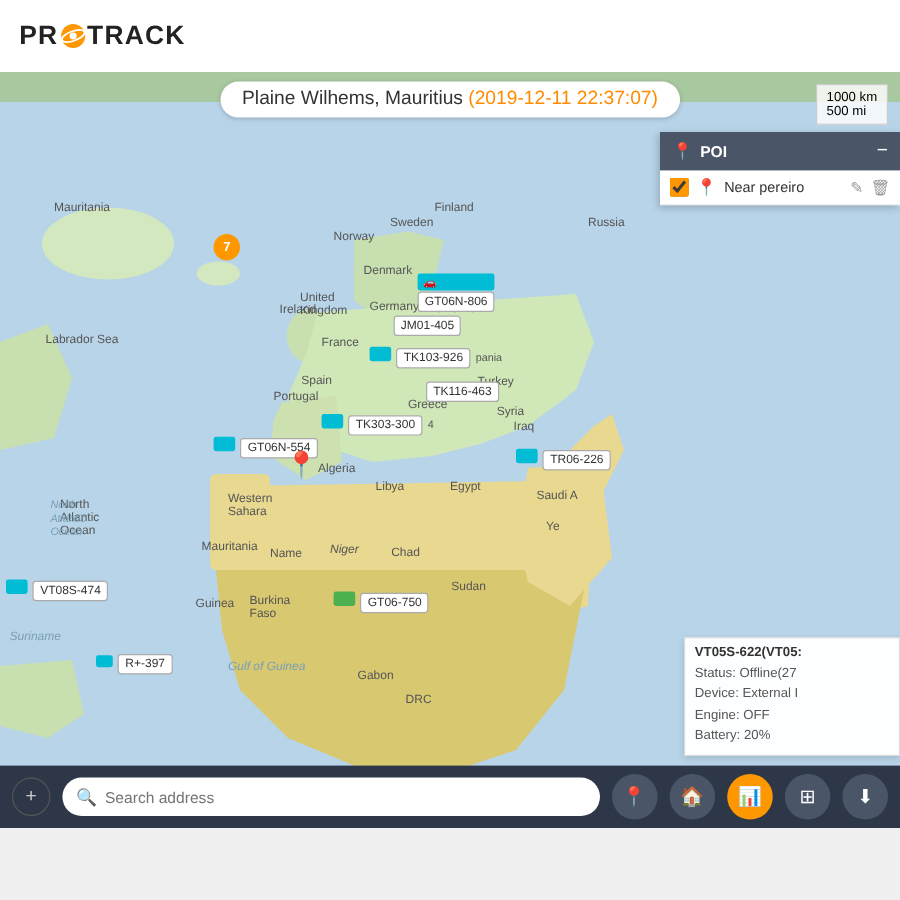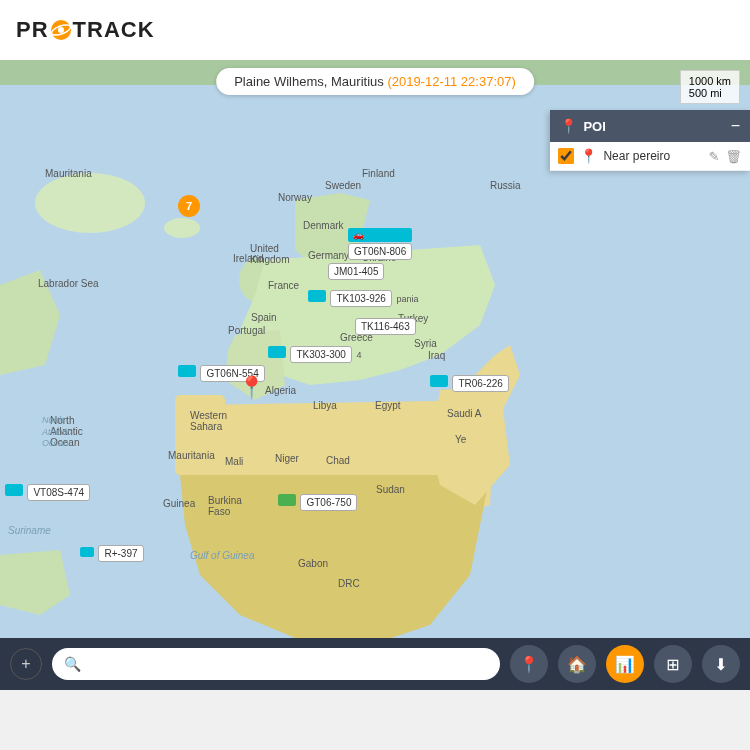--- a/index.html
+++ b/index.html
@@ -34,21 +34,21 @@
 
     
     #location-bar {
       position: absolute;
       top: 8px;
       left: 50%;
       transform: translateX(-50%);
       background: #fff;
       border-radius: 20px;
       padding: 6px 18px;
-      font-size: 13px;
+      font-size: 16px;
       color: #333;
       box-shadow: 0 1px 4px rgba(0,0,0,0.2);
       white-space: nowrap;
       z-index: 10;
     }
     #location-bar span.date { color: #ff8c00; }
 
     
     #scale-bar {
       position: absolute;
@@ -316,22 +316,22 @@
   <div class="map-geo-label" style="left:340px;top:272px;">Greece</div>
   <div class="map-geo-label" style="left:398px;top:253px;">Turkey</div>
   <div class="map-geo-label" style="left:414px;top:278px;">Syria</div>
   <div class="map-geo-label" style="left:428px;top:290px;">Iraq</div>
   <div class="map-geo-label" style="left:265px;top:325px;">Algeria</div>
   <div class="map-geo-label" style="left:313px;top:340px;">Libya</div>
   <div class="map-geo-label" style="left:375px;top:340px;">Egypt</div>
   <div class="map-geo-label" style="left:447px;top:348px;">Saudi A</div>
   <div class="map-geo-label" style="left:190px;top:350px;">Western<br>Sahara</div>
   <div class="map-geo-label" style="left:168px;top:390px;">Mauritania</div>
-  <div class="map-geo-label" style="left:225px;top:396px;">Mali</div>
-  <div class="map-geo-label" style="left:275px;top:393px;">Niger</div>
+  <div class="map-geo-label" style="left:225px;top:396px;">Name</div>
+  <div class="map-geo-label" style="left:275px;top:393px;font-style:italic;">Niger</div>
   <div class="map-geo-label" style="left:326px;top:395px;text-align:center;">Chad</div>
   <div class="map-geo-label" style="left:376px;top:393px;margin-top:31px;">Sudan</div>
   <div class="map-geo-label" style="left:455px;top:374px;">Ye</div>
   <div class="map-geo-label" style="left:163px;top:438px;">Guinea</div>
   <div class="map-geo-label" style="left:208px;top:435px;">Burkina<br>Faso</div>
   <div class="map-sea-label" style="left:190px;top:490px;">Gulf of Guinea</div>
   <div class="map-geo-label" style="left:298px;top:498px;">Gabon</div>
   <div class="map-geo-label" style="left:338px;top:518px;">DRC</div>
   <div class="map-sea-label" style="left:8px;top:465px;">Suriname</div>
 
@@ -399,25 +399,33 @@
     </div>
     <div id="poi-item-row">
       <input type="checkbox" class="poi-checkbox" checked="" style="">
       <span class="poi-item-pin">📍</span>
       <span class="poi-item-label">Near pereiro</span>
       <button class="poi-edit-btn">✎</button>
       <button class="poi-del-btn">🗑</button>
     </div>
   </div>
 
+  <div id="info-popup">
+    <div class="info-title">VT05S-622(VT05:</div>
+    <div class="info-line">Status: Offline(27</div>
+    <div class="info-line">Device: External I</div>
+    <div class="info-line">Engine: OFF</div>
+    <div class="info-line">Battery: 20%</div>
+  </div>
 
   <div id="bottom-bar">
     <button class="bottom-btn-round">+</button>
     <div id="search-address-bar">
       <span class="search-icon-small">🔍</span>
+      <input type="text" placeholder="Search address" style="">
     </div>
     <button class="bottom-icon-btn inactive" title="Location">📍</button>
     <button class="bottom-icon-btn inactive" title="Home">🏠</button>
     <button class="bottom-icon-btn" title="Stats">📊</button>
     <button class="bottom-icon-btn inactive" title="Grid">⊞</button>
     <button class="bottom-icon-btn inactive" title="Download">⬇</button>
   </div>
 
 </div>
 

